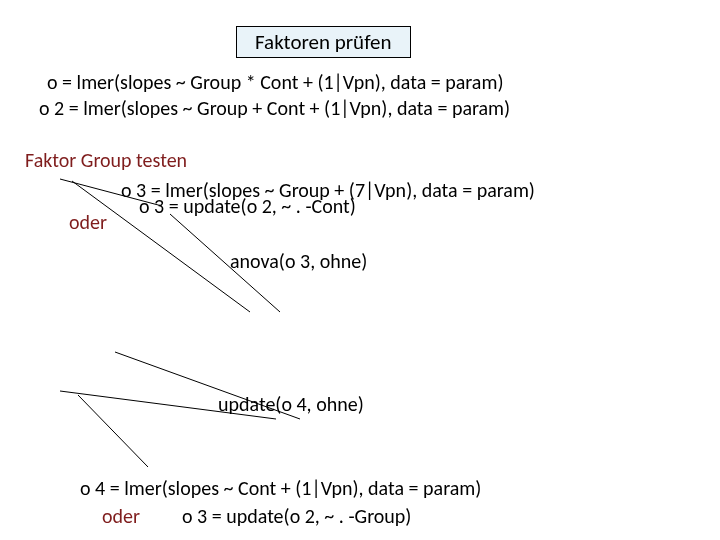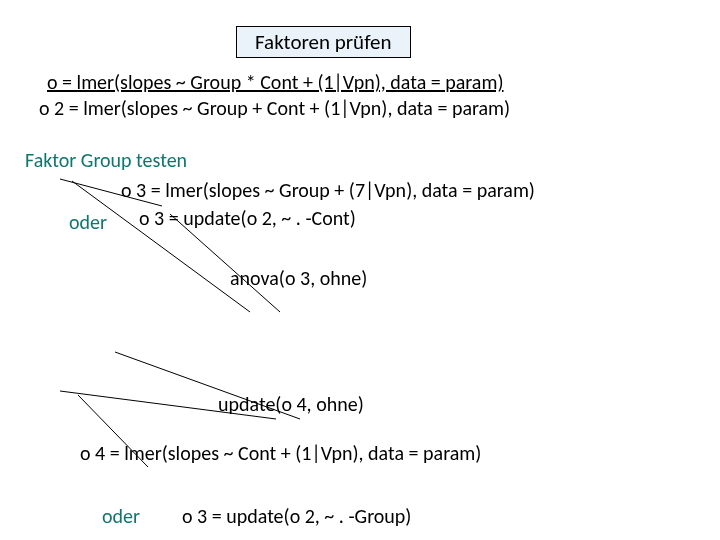--- a/index.html
+++ b/index.html
@@ -26,21 +26,21 @@
     top: 6px;
     padding: 2px 18px;
     border: 1px solid #000;
     background: #e9f3f9;
     font-size: 21px;
   }
   .txt {
     position: absolute;
     white-space: nowrap;
   }
-  .red { color: #0f766e; }
+  .red { color: #7f1d1d; }
   svg.lines {
     position: absolute;
     left: 0;
     top: 0;
     width: 720px;
     height: 540px;
     pointer-events: none;
   }
 </style>
 </head>
@@ -54,34 +54,34 @@
 
   <svg class="lines" viewBox="0 0 720 540">
     <line x1="60" y1="159" x2="162" y2="186" stroke="#000" stroke-width="1"></line>
     <line x1="72" y1="161" x2="250" y2="292" stroke="#000" stroke-width="1"></line>
     <line x1="170" y1="194" x2="280" y2="292" stroke="#000" stroke-width="1"></line>
     <line x1="60" y1="371" x2="276" y2="399" stroke="#000" stroke-width="1"></line>
     <line x1="115" y1="332" x2="300" y2="399" stroke="#000" stroke-width="1"></line>
     <line x1="78" y1="375" x2="148" y2="447" stroke="#000" stroke-width="1"></line>
   </svg>
 
-  <div class="txt" style="left:47px; top:50px;text-decoration:underline;">o = lmer(slopes ~ Group * Cont + (1|Vpn), data = param)</div>
+  <div class="txt" style="left:47px; top:50px;">o = lmer(slopes ~ Group * Cont + (1|Vpn), data = param)</div>
   <div class="txt" style="left:39px; top:76px;text-align:right;">o 2 =  lmer(slopes ~ Group + Cont + (1|Vpn), data = param)</div>
 
   <div class="txt red" style="left:25px; top:128px;">Faktor Group testen</div>
 
   <div class="txt" style="left:121px; top:158px;">o 3 =  lmer(slopes ~ Group + (7|Vpn), data = param)</div>
 
   <div class="txt red" style="left:69px; top:190px;">oder</div>
-  <div class="txt" style="left:139px; top:186px;">o 3 = update(o 2, ~ . -Cont)</div>
+  <div class="txt" style="left:139px; top:174px;">o 3 = update(o 2, ~ . -Cont)</div>
 
-  <div class="txt" style="left:230px; top:246px;">anova(o 3, ohne)</div>
+  <div class="txt" style="left:230px; top:229px;">anova(o 3, ohne)</div>
 
 
 
   <div class="txt" style="left:218px; top:372px;">update(o 4, ohne)</div>
 
-  <div class="txt" style="left:80px; top:421px;">o 4 =  lmer(slopes ~ Cont + (1|Vpn), data = param)</div>
+  <div class="txt" style="left:80px; top:456px;">o 4 =  lmer(slopes ~ Cont + (1|Vpn), data = param)</div>
 
   <div class="txt red" style="left:102px; top:484px;">oder</div>
   <div class="txt" style="left:182px; top:484px;">o 3 = update(o 2, ~ . -Group)</div>
 
 </div>
 
 </body></html>

